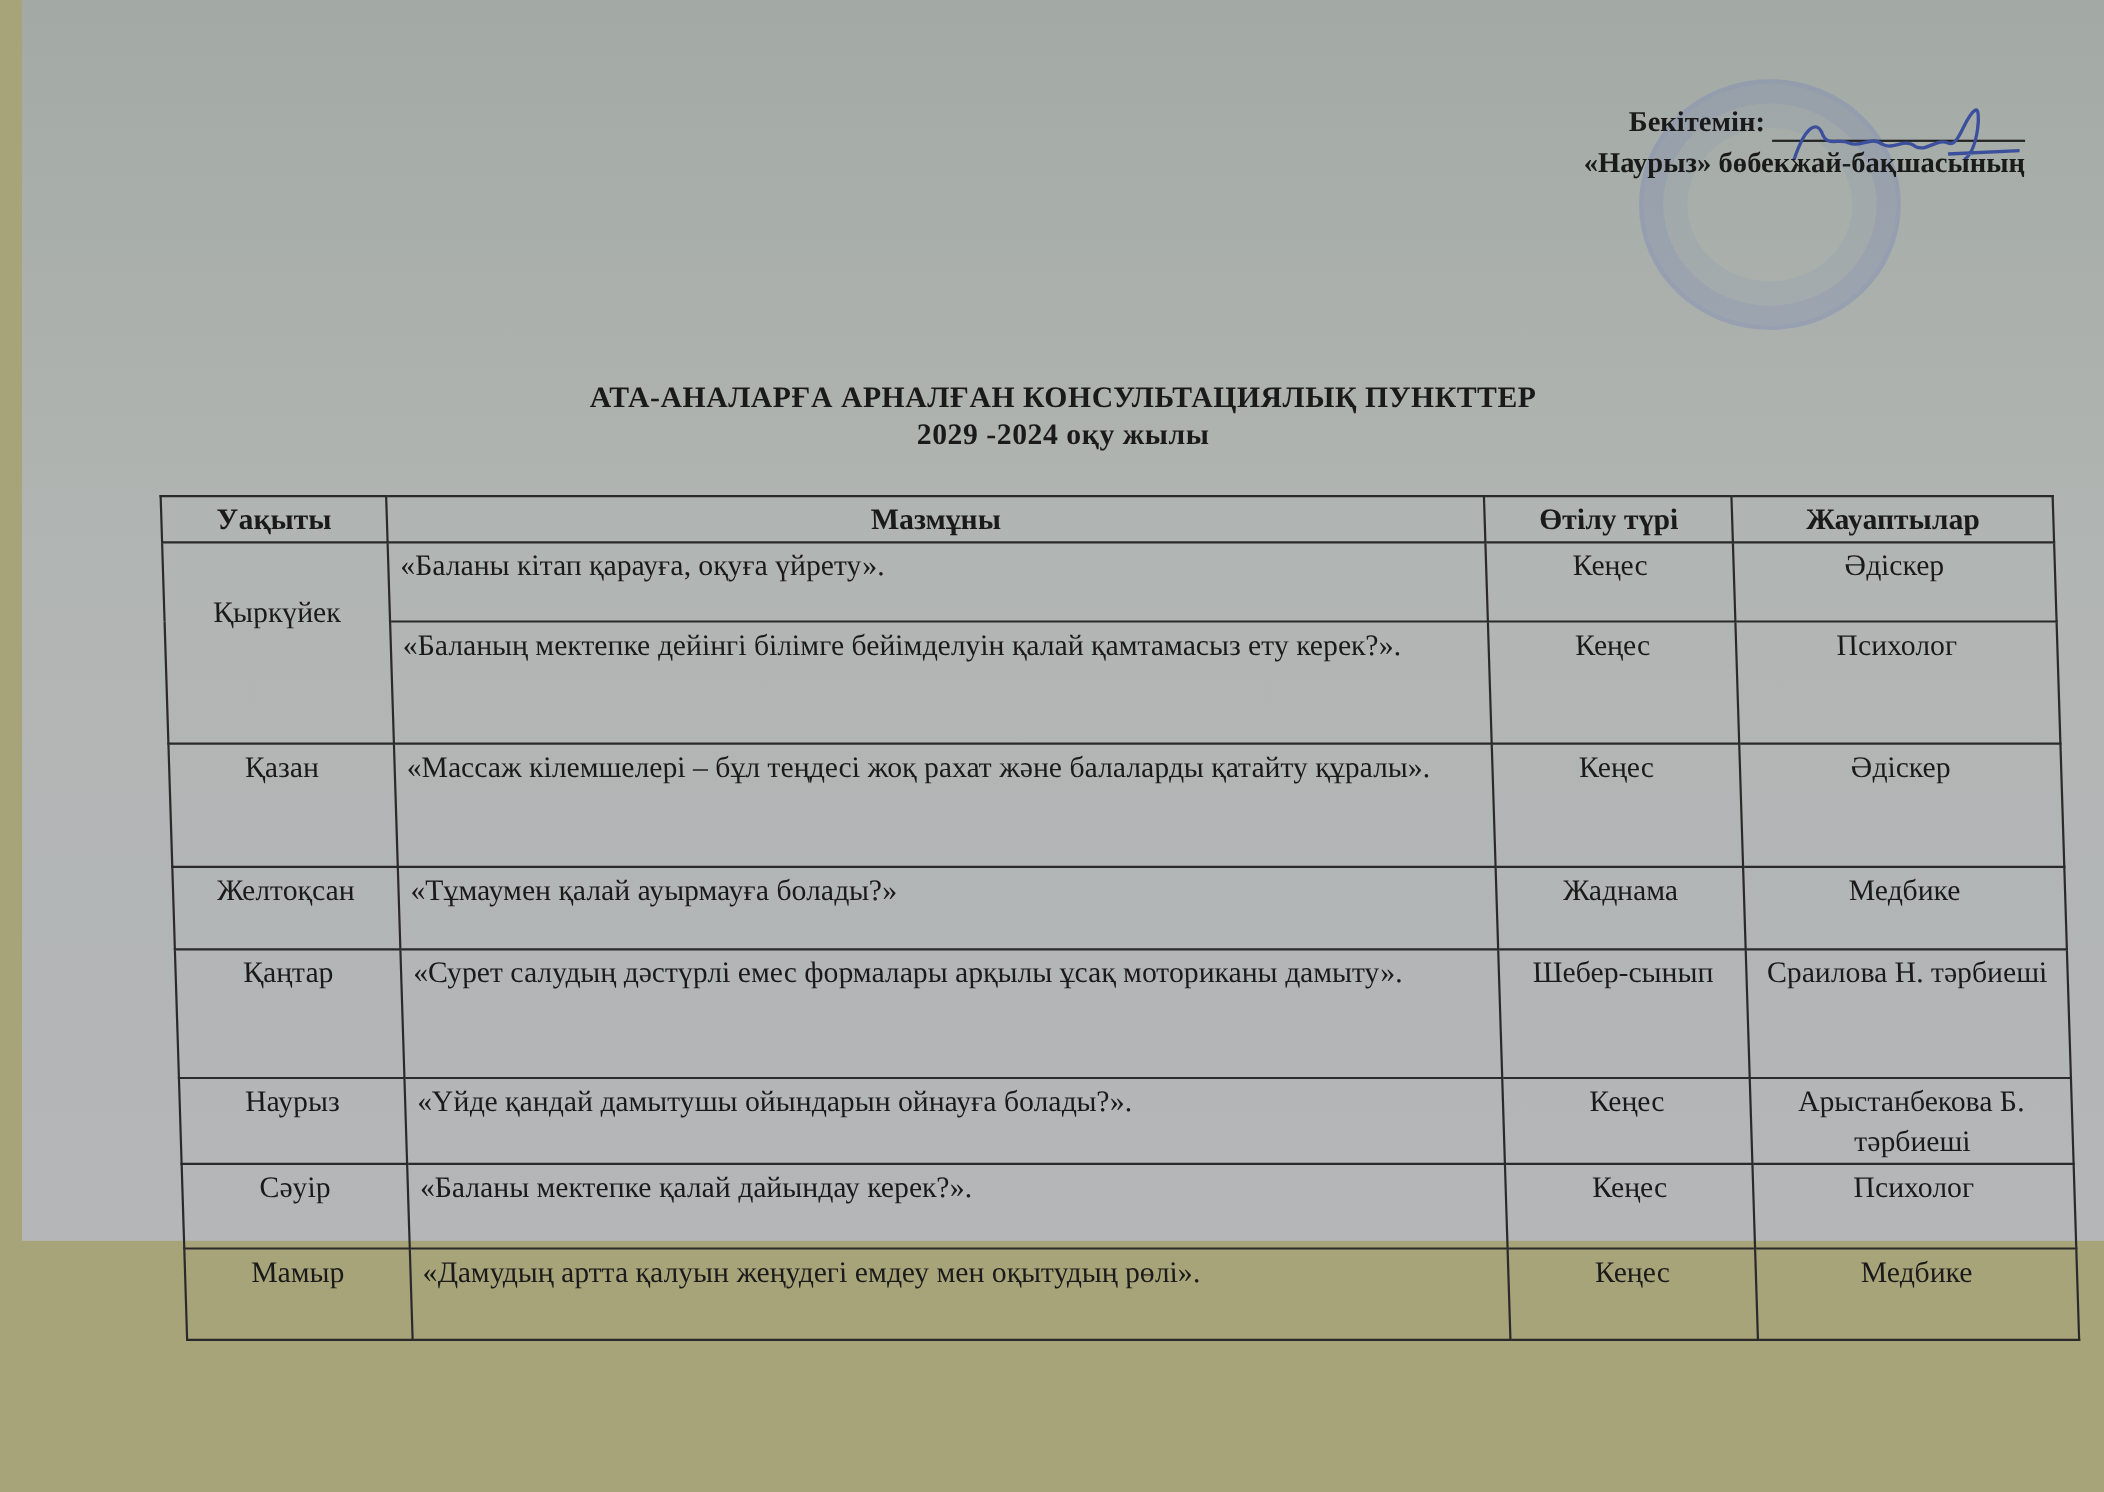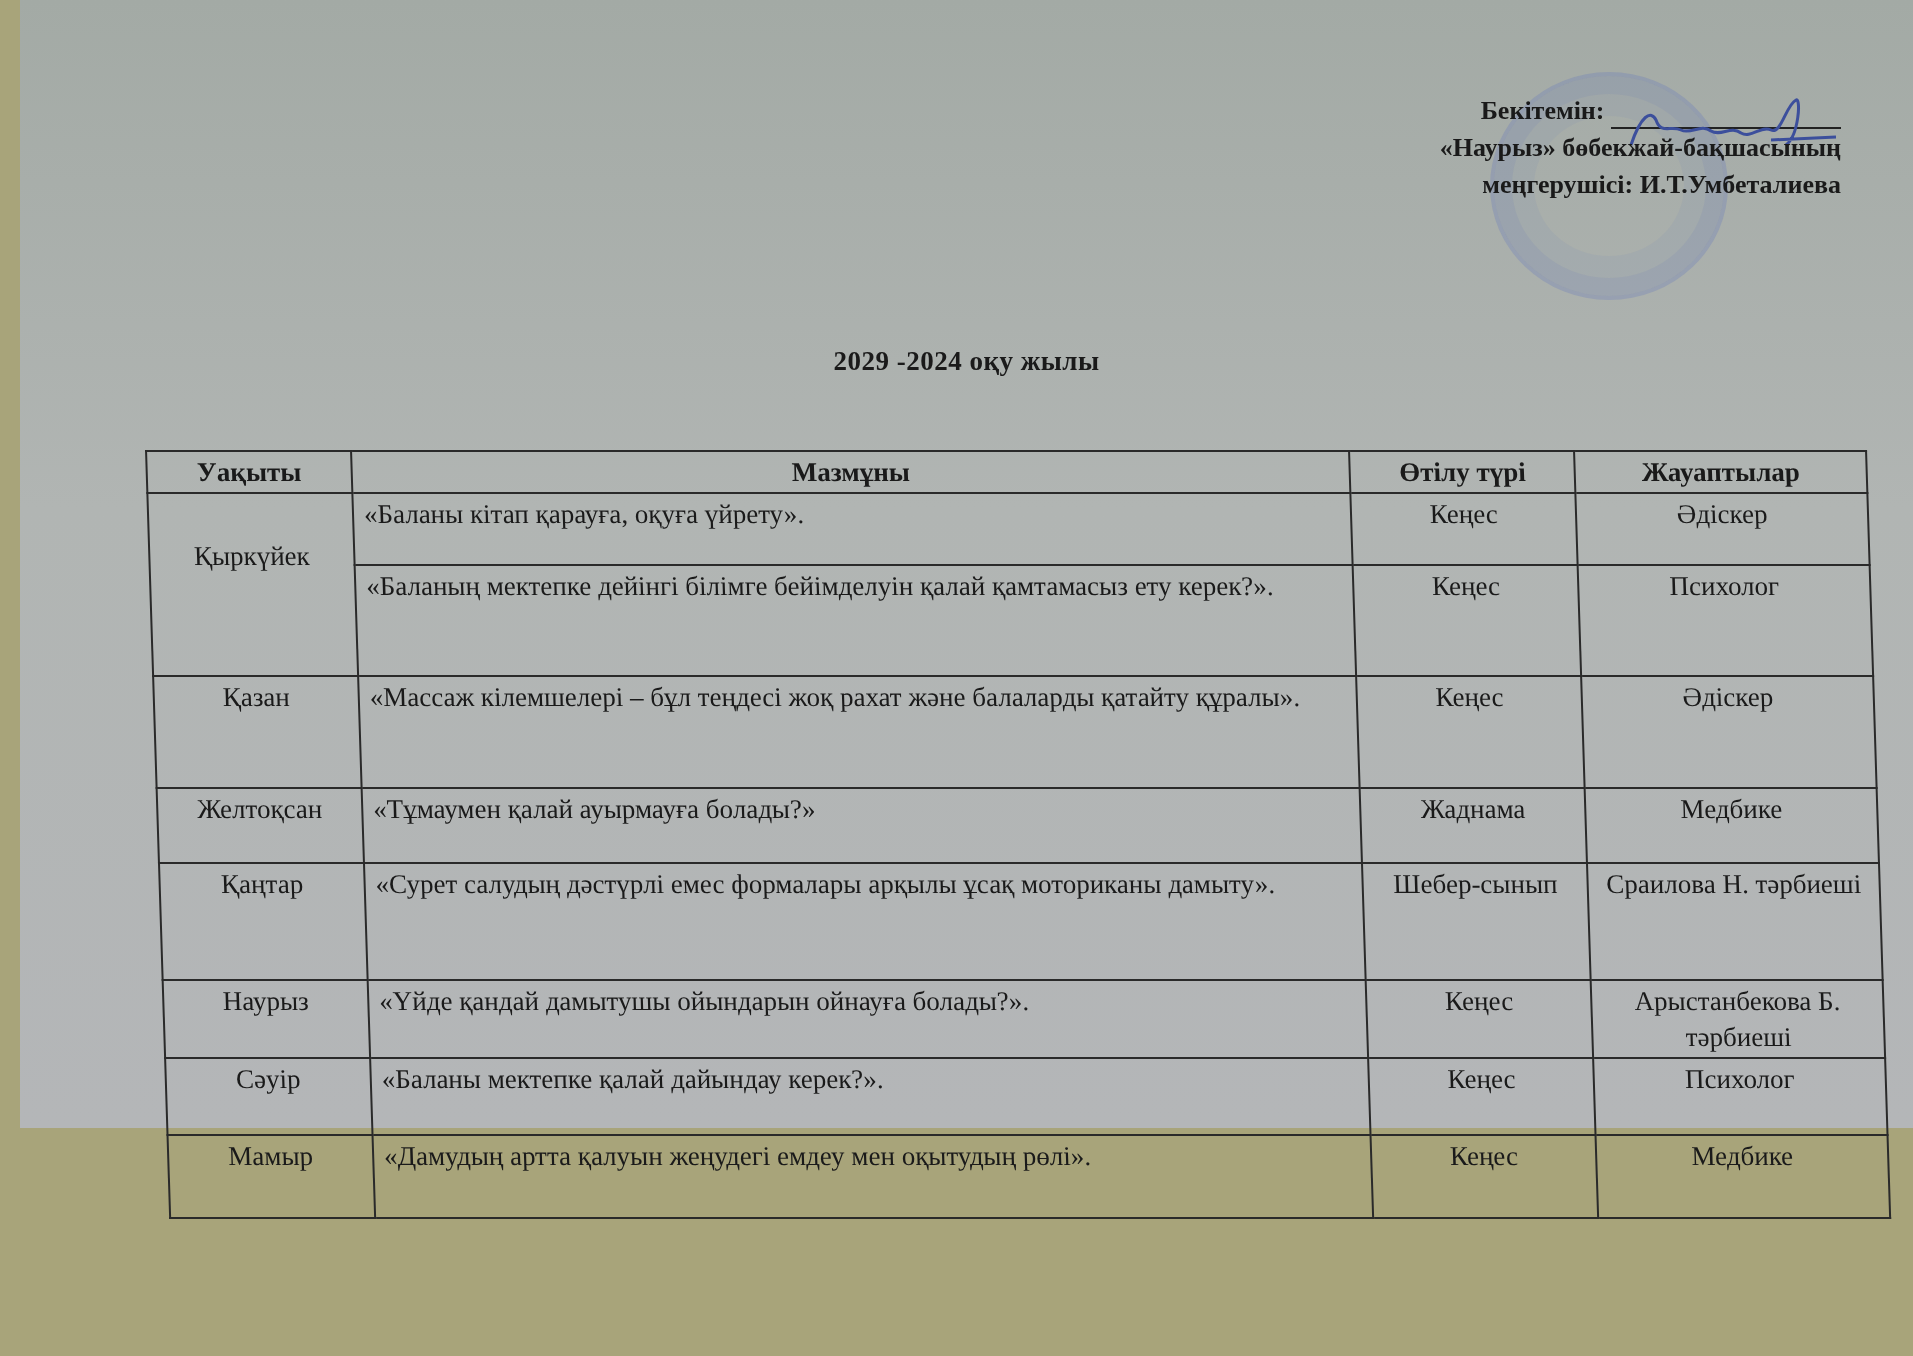--- a/index.html
+++ b/index.html
@@ -50,24 +50,24 @@
   <div class="approval">
     <div class="line">
       <span>Бекітемін:</span>
       <span class="blank sig">
         <svg width="230" height="60" viewBox="0 0 230 60" style="margin-bottom:-4px">
           <path d="M20 50 C30 20,40 15,45 25 C50 40,60 30,70 35 C80 40,90 28,100 36 C110 42,120 30,130 38 C140 44,150 30,160 35 C170 40,175 10,185 5 C190 2,188 40,175 50 M160 45 L225 42" fill="none" stroke="#3c4f9c" stroke-width="3"></path>
         </svg>
       </span>
     </div>
     <div class="line">«Наурыз» бөбекжай-бақшасының</div>
-    <div class="line">меңгерушісі: И.Т.Умбеталиева</div>
   </div>
 
   <div class="title">
+    <div>АТА-АНАЛАРҒА  АРНАЛҒАН  КОНСУЛЬТАЦИЯЛЫҚ  ПУНКТТЕР</div>
     <div>2029 -2024  оқу  жылы</div>
   </div>
 
   <table>
     <colgroup>
       <col style="width:205px">
         <col style="width:1000px">
         <col style="width:225px">
         <col style="width:292px">
     </colgroup>

